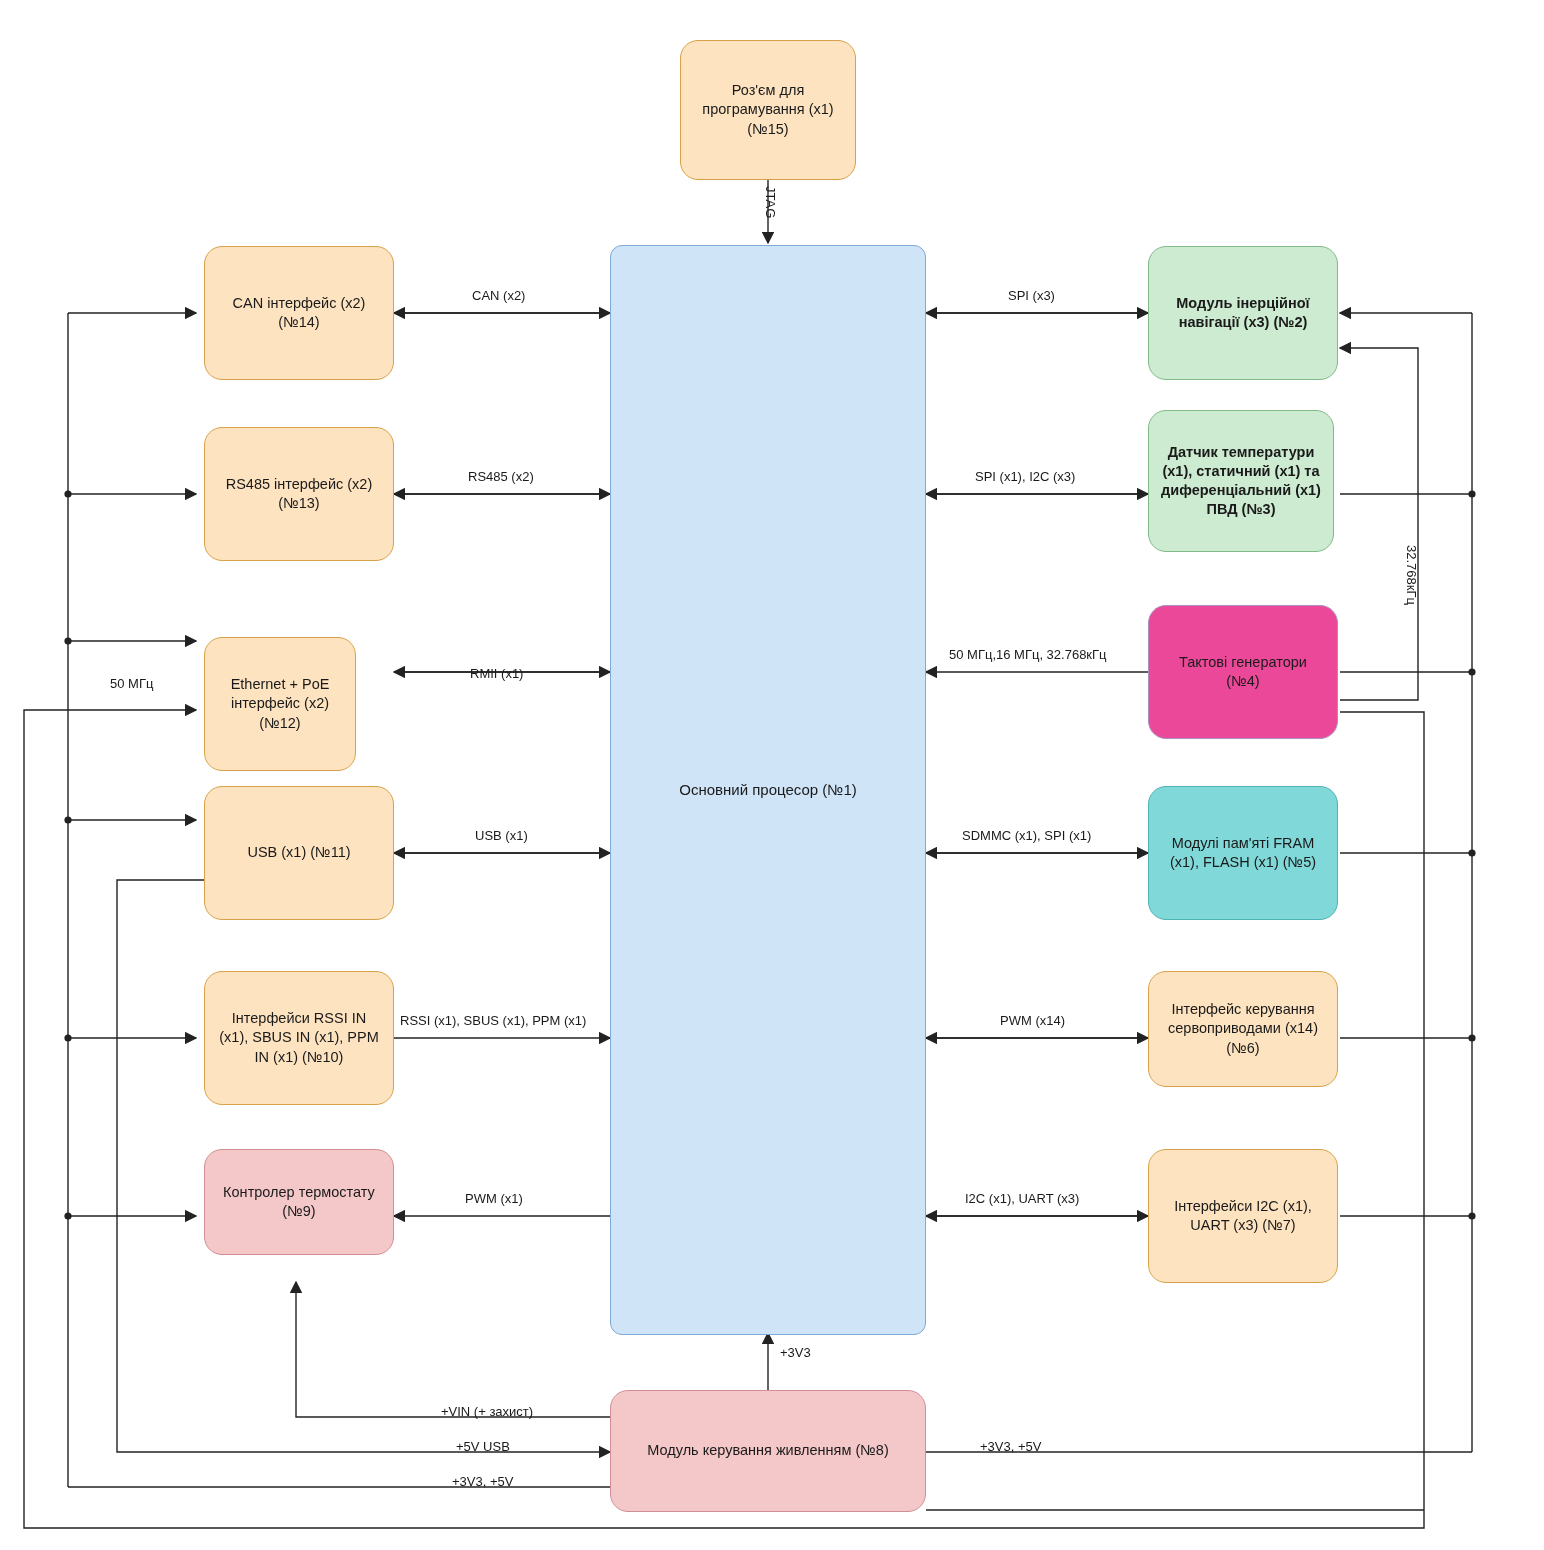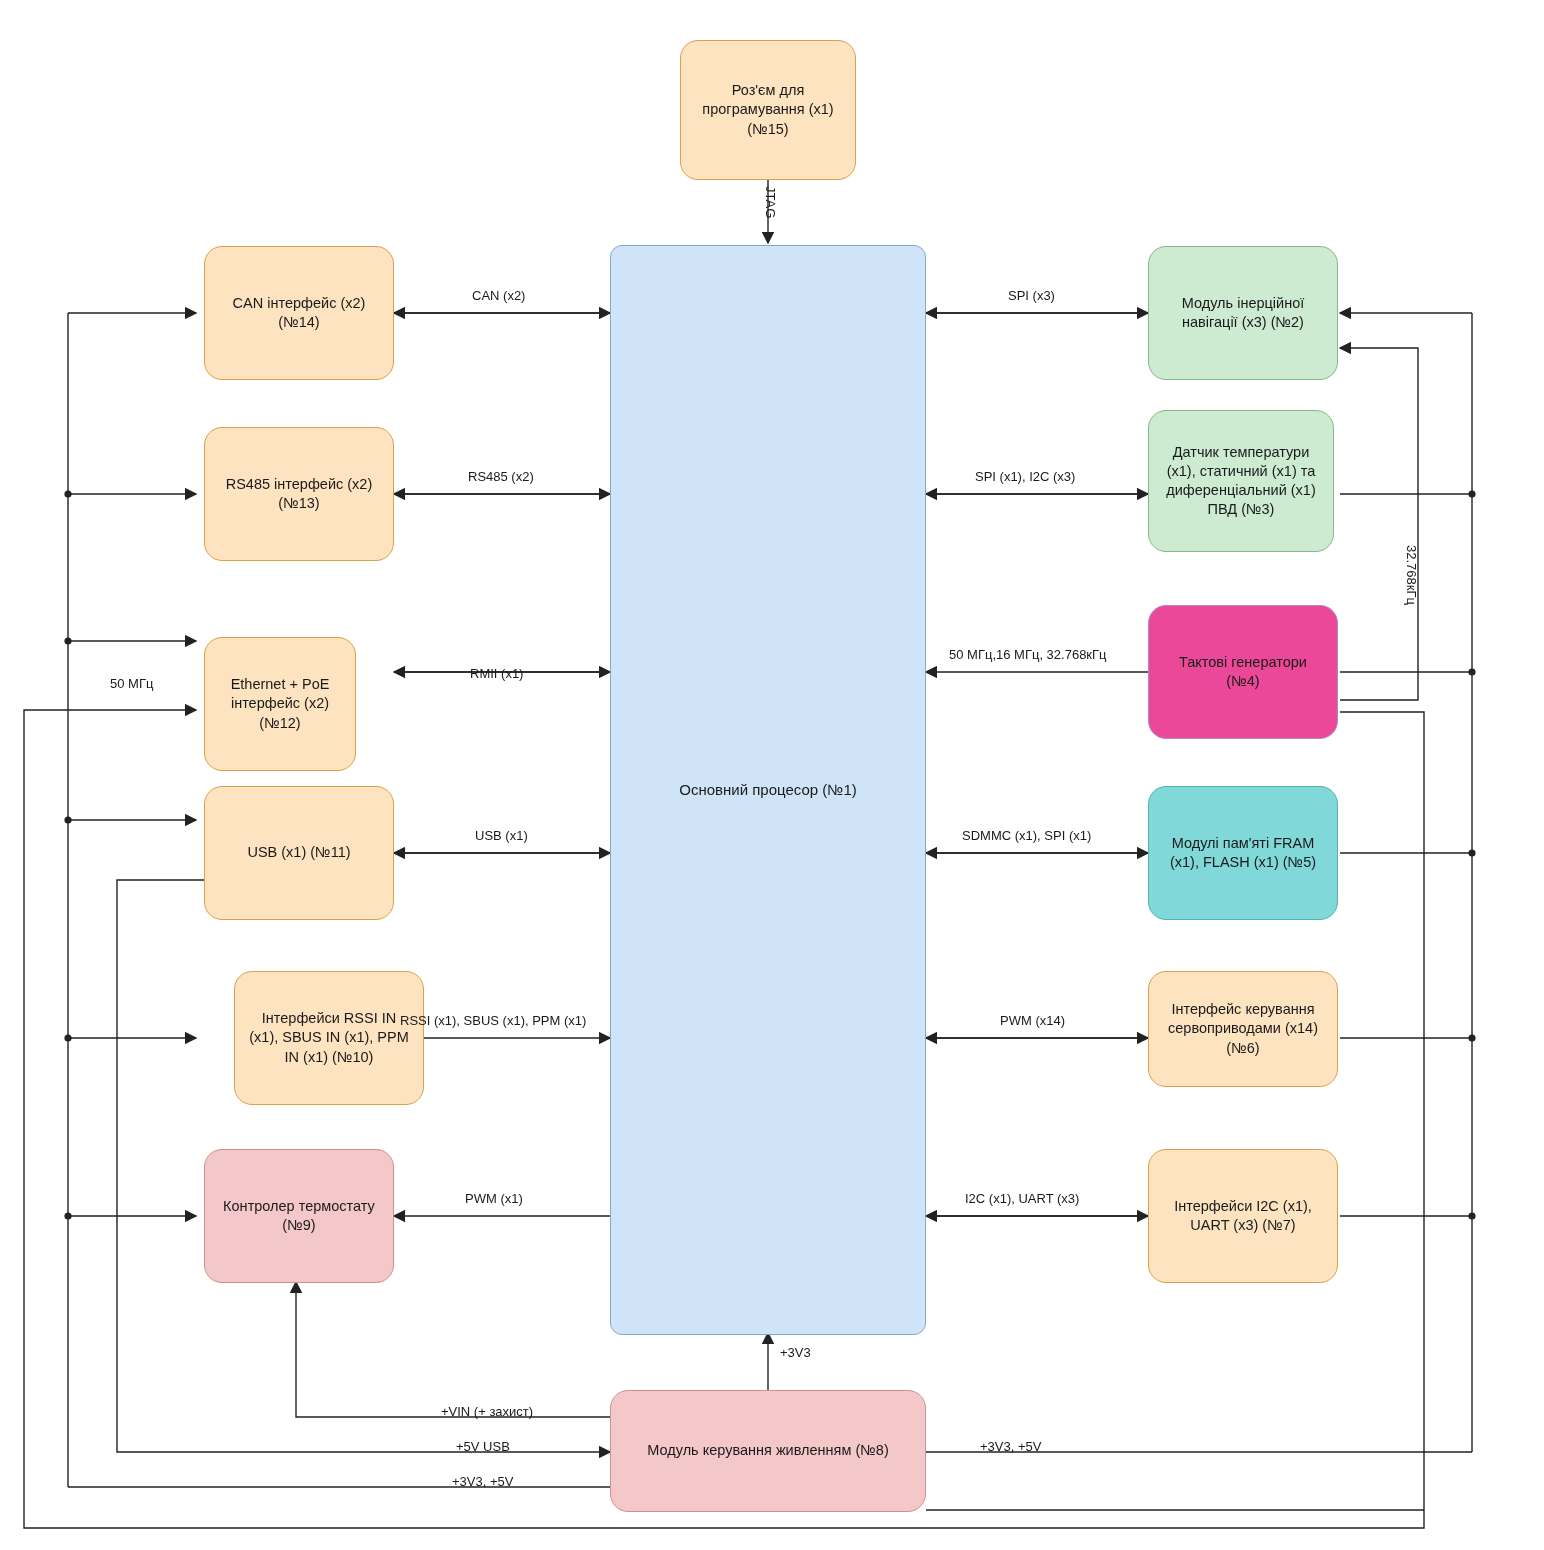--- a/index.html
+++ b/index.html
@@ -36,21 +36,21 @@
     text-align: center;
     border-radius: 18px;
     border: 1.5px solid #b0832a;
     background: #fde3c0;
     font-size: 14.5px;
     line-height: 1.32;
     padding: 6px 10px;
     white-space: pre-line;
   }
   .node.orange { background: #fde3c0; border-color: #d8a24a; }
-  .node.green  { background: #cdebd0; border-color: #82b98a; }
+  .node.green  { background: #cdebd0; border-color: #82b98a; font-weight: bold; }
   .node.purple { background: #ec4899; border-color: #a98fc4; }
   .node.teal   { background: #81d8d8; border-color: #4fb3b3; }
   .node.pink   { background: #f4c7c8; border-color: #d08f91; }
   .node.blue   {
     background: #cfe4f7;
     border-color: #7fa9d6;
     border-radius: 12px;
   }
   .edge-label {
     position: absolute;
@@ -176,27 +176,27 @@
 
   <div class="node orange" style="left:204px; top:605px; width:152px; height:134px;margin-top:32px;">
     <span>Ethernet + PoE
 інтерфейс (x2) (№12)</span>
   </div>
 
   <div class="node orange" style="left:204px; top:786px; width:190px; height:134px;">
     <span>USB (x1) (№11)</span>
   </div>
 
-  <div class="node orange" style="left:204px; top:971px; width:190px; height:134px;margin-left:30px;">
+  <div class="node orange" style="left:204px; top:971px; width:190px; height:134px;">
     <span>Інтерфейси RSSI IN
 (x1), SBUS IN (x1), PPM
 IN (x1) (№10)</span>
   </div>
 
-  <div class="node pink" style="left:204px; top:1149px; width:190px; height:134px;">
+  <div class="node pink" style="left:204px; top:1149px; width:190px; height:106px;">
     <span>Контролер термостату
 (№9)</span>
   </div>
 
   <div class="node green" style="left:1148px; top:246px; width:190px; height:134px;">
     <span>Модуль інерційної
 навігації (x3) (№2)</span>
   </div>
 
   <div class="node green" style="left:1148px; top:410px; width:186px; height:142px;">

